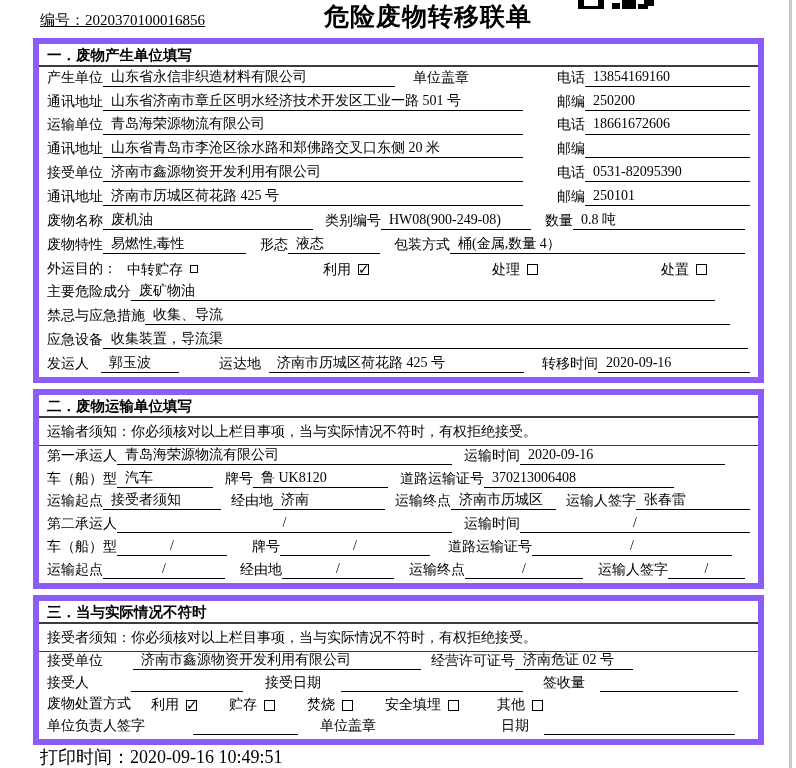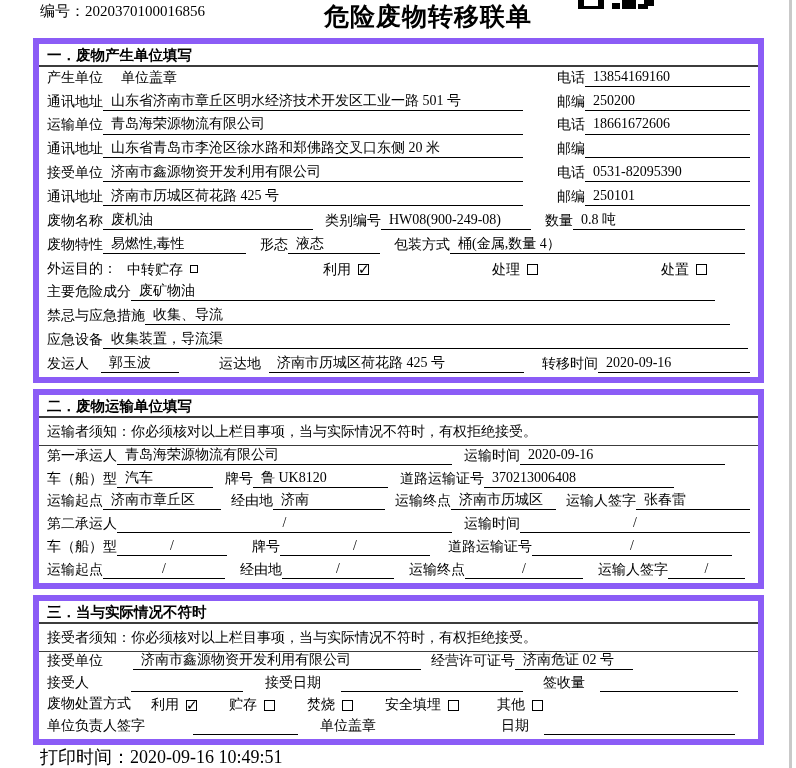--- a/index.html
+++ b/index.html
@@ -6,21 +6,21 @@
   html,body { margin:0; padding:0; }
   body {
     width:796px; height:768px; background:#fff; color:#000;
     font-family:"Liberation Serif","DejaVu Serif",serif;
     font-size:14px; position:relative; overflow:hidden;
   }
   .edge-strip { position:absolute; left:789px; top:0; width:3px; height:768px; background:#c9c9c9; }
 
   
   .top { position:relative; height:38px; }
-  .serial { position:absolute; left:40px; top:2px; font-size:15px; white-space:nowrap; }
+  .serial { position:absolute; left:40px; top:11px; font-size:15px; white-space:nowrap;text-decoration:underline; }
   .doc-title {
     position:absolute; left:90px; right:30px; top:0; text-align:center;
     font-family:"DejaVu Sans","Liberation Sans",sans-serif;
     font-weight:bold; font-size:25px; letter-spacing:1px; white-space:nowrap;
   }
   .qr { position:absolute; left:578px; top:0; width:78px; height:9px; }
   .qr div { position:absolute; background:#000; }
 
   
   .wrap { position:absolute; left:33px; top:38px; width:731px; }
@@ -73,20 +73,21 @@
   </div>
 </div>
 
 <div class="wrap">
 
   <div class="section sec1">
     <div class="sec-title">一．废物产生单位填写</div>
     <div class="rows">
       <div class="fr">
         <span class="lbl">产生单位</span>
+        <span class="u" style="width:292px">山东省永信非织造材料有限公司</span>
         <span class="lbl" style="margin-left:18px">单位盖章</span>
         <span class="lbl ra">电话</span>
         <span class="u" style="width:165px">13854169160</span>
       </div>
       <div class="fr">
         <span class="lbl">通讯地址</span>
         <span class="u" style="width:420px">山东省济南市章丘区明水经济技术开发区工业一路 501 号</span>
         <span class="lbl ra">邮编</span>
         <span class="u" style="width:165px">250200</span>
       </div>
@@ -185,21 +186,21 @@
       <div class="fr">
         <span class="lbl">车（船）型</span>
         <span class="u" style="width:96px">汽车</span>
         <span class="lbl" style="margin-left:12px">牌号</span>
         <span class="u" style="width:135px">鲁 UK8120</span>
         <span class="lbl" style="margin-left:12px">道路运输证号</span>
         <span class="u" style="width:190px">370213006408</span>
       </div>
       <div class="fr">
         <span class="lbl">运输起点</span>
-        <span class="u" style="width:118px">济南市章丘区</span>
+        <span class="u" style="width:118px">接受者须知</span>
         <span class="lbl" style="margin-left:10px">经由地</span>
         <span class="u" style="width:112px">济南</span>
         <span class="lbl" style="margin-left:10px">运输终点</span>
         <span class="u" style="width:105px">济南市历城区</span>
         <span class="lbl" style="margin-left:10px">运输人签字</span>
         <span class="u grow" style="margin-right:0">张春雷</span>
       </div>
       <div class="fr">
         <span class="lbl">第二承运人</span>
         <span class="u uc" style="width:335px">/</span>

